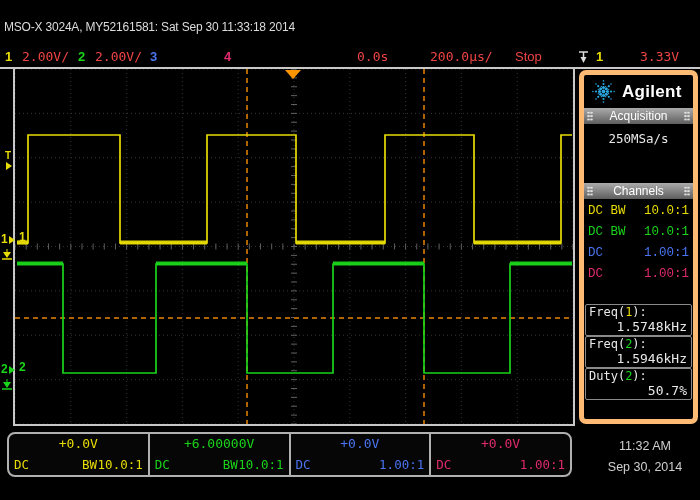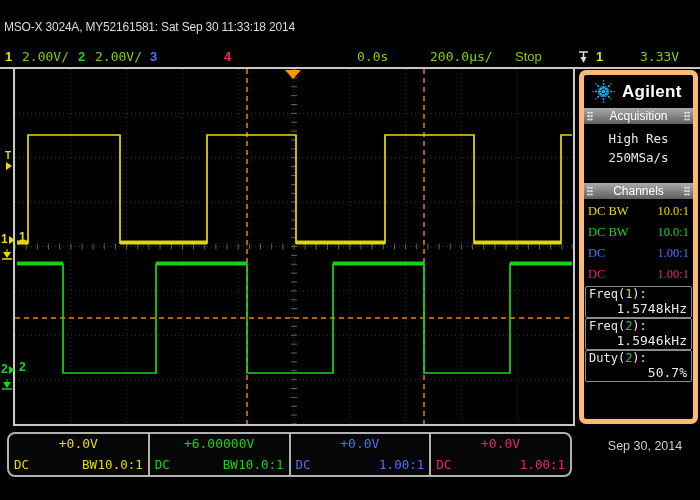--- a/index.html
+++ b/index.html
@@ -1,39 +1,39 @@
 <!DOCTYPE html>
 <html><head>
 <meta charset="utf-8">
 <style>
   html,body{margin:0;padding:0;background:#000;}
   .screen{position:relative;width:700px;height:500px;background:#000;overflow:hidden;
           font-family:"Liberation Sans",sans-serif;}
   .abs{position:absolute;}
   .mono{font-family:"DejaVu Sans Mono",monospace;}
-  .wtxt{color:#84cc16;}
+  .wtxt{color:#ef4444;}
   .title-bar{left:4px;top:20px;font-size:12px;color:#dcdcdc;letter-spacing:-0.2px;}
   .st{top:49px;font-size:13px;}
   .chnum{font-weight:bold;font-size:13px;}
   .topline{left:0;top:67px;width:700px;height:2px;background:#c8c8c8;}
   .grid-area{left:13px;top:69px;width:558px;height:355px;background:#000;
              border-left:2px solid #c8c8c8;border-right:2px solid #c8c8c8;border-bottom:2px solid #c8c8c8;}
   .tri-right{width:0;height:0;border-top:4px solid transparent;border-bottom:4px solid transparent;}
   .side-panel{left:579px;top:70px;width:119px;height:354px;border:5px solid #fdba74;border-radius:7px;
               background:#000;box-sizing:border-box;overflow:hidden;}
   .logo-row{height:33px;display:flex;align-items:center;padding-left:7px;gap:6px;}
   .brand{color:#fff;font-weight:bold;font-size:17px;letter-spacing:0.3px;}
   .sec-header{height:16px;background:linear-gradient(#ababab,#5e5e5e);display:flex;align-items:center;
               justify-content:space-between;padding:0 3px;}
   .sec-title{color:#fff;font-size:12px;}
   .grip{width:6px;height:10px;background-image:radial-gradient(circle,#e2e2e2 1px,transparent 1.3px);
         background-size:3px 3.4px;}
   .acq-body{height:59px;text-align:center;color:#e8e8e8;font-size:12.5px;line-height:19px;padding-top:5px;
             box-sizing:border-box;font-family:"DejaVu Sans Mono",monospace;}
-  .ch-body{height:86px;padding:2px 4px 0 4px;box-sizing:border-box;font-family:Liberation Serif, serif;
+  .ch-body{height:104px;padding:2px 4px 0 4px;box-sizing:border-box;font-family:Liberation Mono, monospace;
            font-size:12.5px;}
   .ch-row{display:flex;justify-content:space-between;line-height:21px;}
   .meas-body{padding:1px 1px;}
   .meas-box{position:relative;height:30px;border:1px solid #8a8a8a;border-radius:2px;margin-bottom:0px;
             font-family:"DejaVu Sans Mono",monospace;}
   .meas-label{position:absolute;left:3px;top:0px;font-size:12px;color:#e8e8e8;}
   .meas-value{position:absolute;right:4px;bottom:1px;font-size:13px;color:#e8e8e8;}
   .bottom-bar{left:7px;top:432px;width:565px;height:45px;border:2px solid #b0b0b0;border-radius:8px;
               display:flex;background:#060606;box-sizing:border-box;}
   .bcell{flex:1;position:relative;border-right:2px solid #b0b0b0;font-family:"DejaVu Sans Mono",monospace;}
@@ -268,21 +268,20 @@
         </svg>
       <span class="brand">Agilent</span>
     </div>
 
     <div class="sec-header">
       <span class="grip"></span>
       <span class="sec-title">Acquisition</span>
       <span class="grip"></span>
     </div>
     <div class="acq-body">
-      <div>High Res</div>
       <div>250MSa/s</div>
     </div>
 
     <div class="sec-header">
       <span class="grip"></span>
       <span class="sec-title">Channels</span>
       <span class="grip"></span>
     </div>
     <div class="ch-body">
       <div class="ch-row" style="color: rgb(232, 220, 5);">
@@ -338,16 +337,17 @@
       <span class="bprobe">1.00:1</span>
     </div>
     <div class="bcell" style="color: rgb(225, 42, 109);">
       <div class="boffset">+0.0V</div>
       <span class="bdc">DC</span>
       <span class="bprobe">1.00:1</span>
     </div>
   </div>
 
   <div class="abs clock">
+    <div>11:32 AM</div>
     <div>Sep 30, 2014</div>
   </div>
 
 </div>
 
 </body></html>

